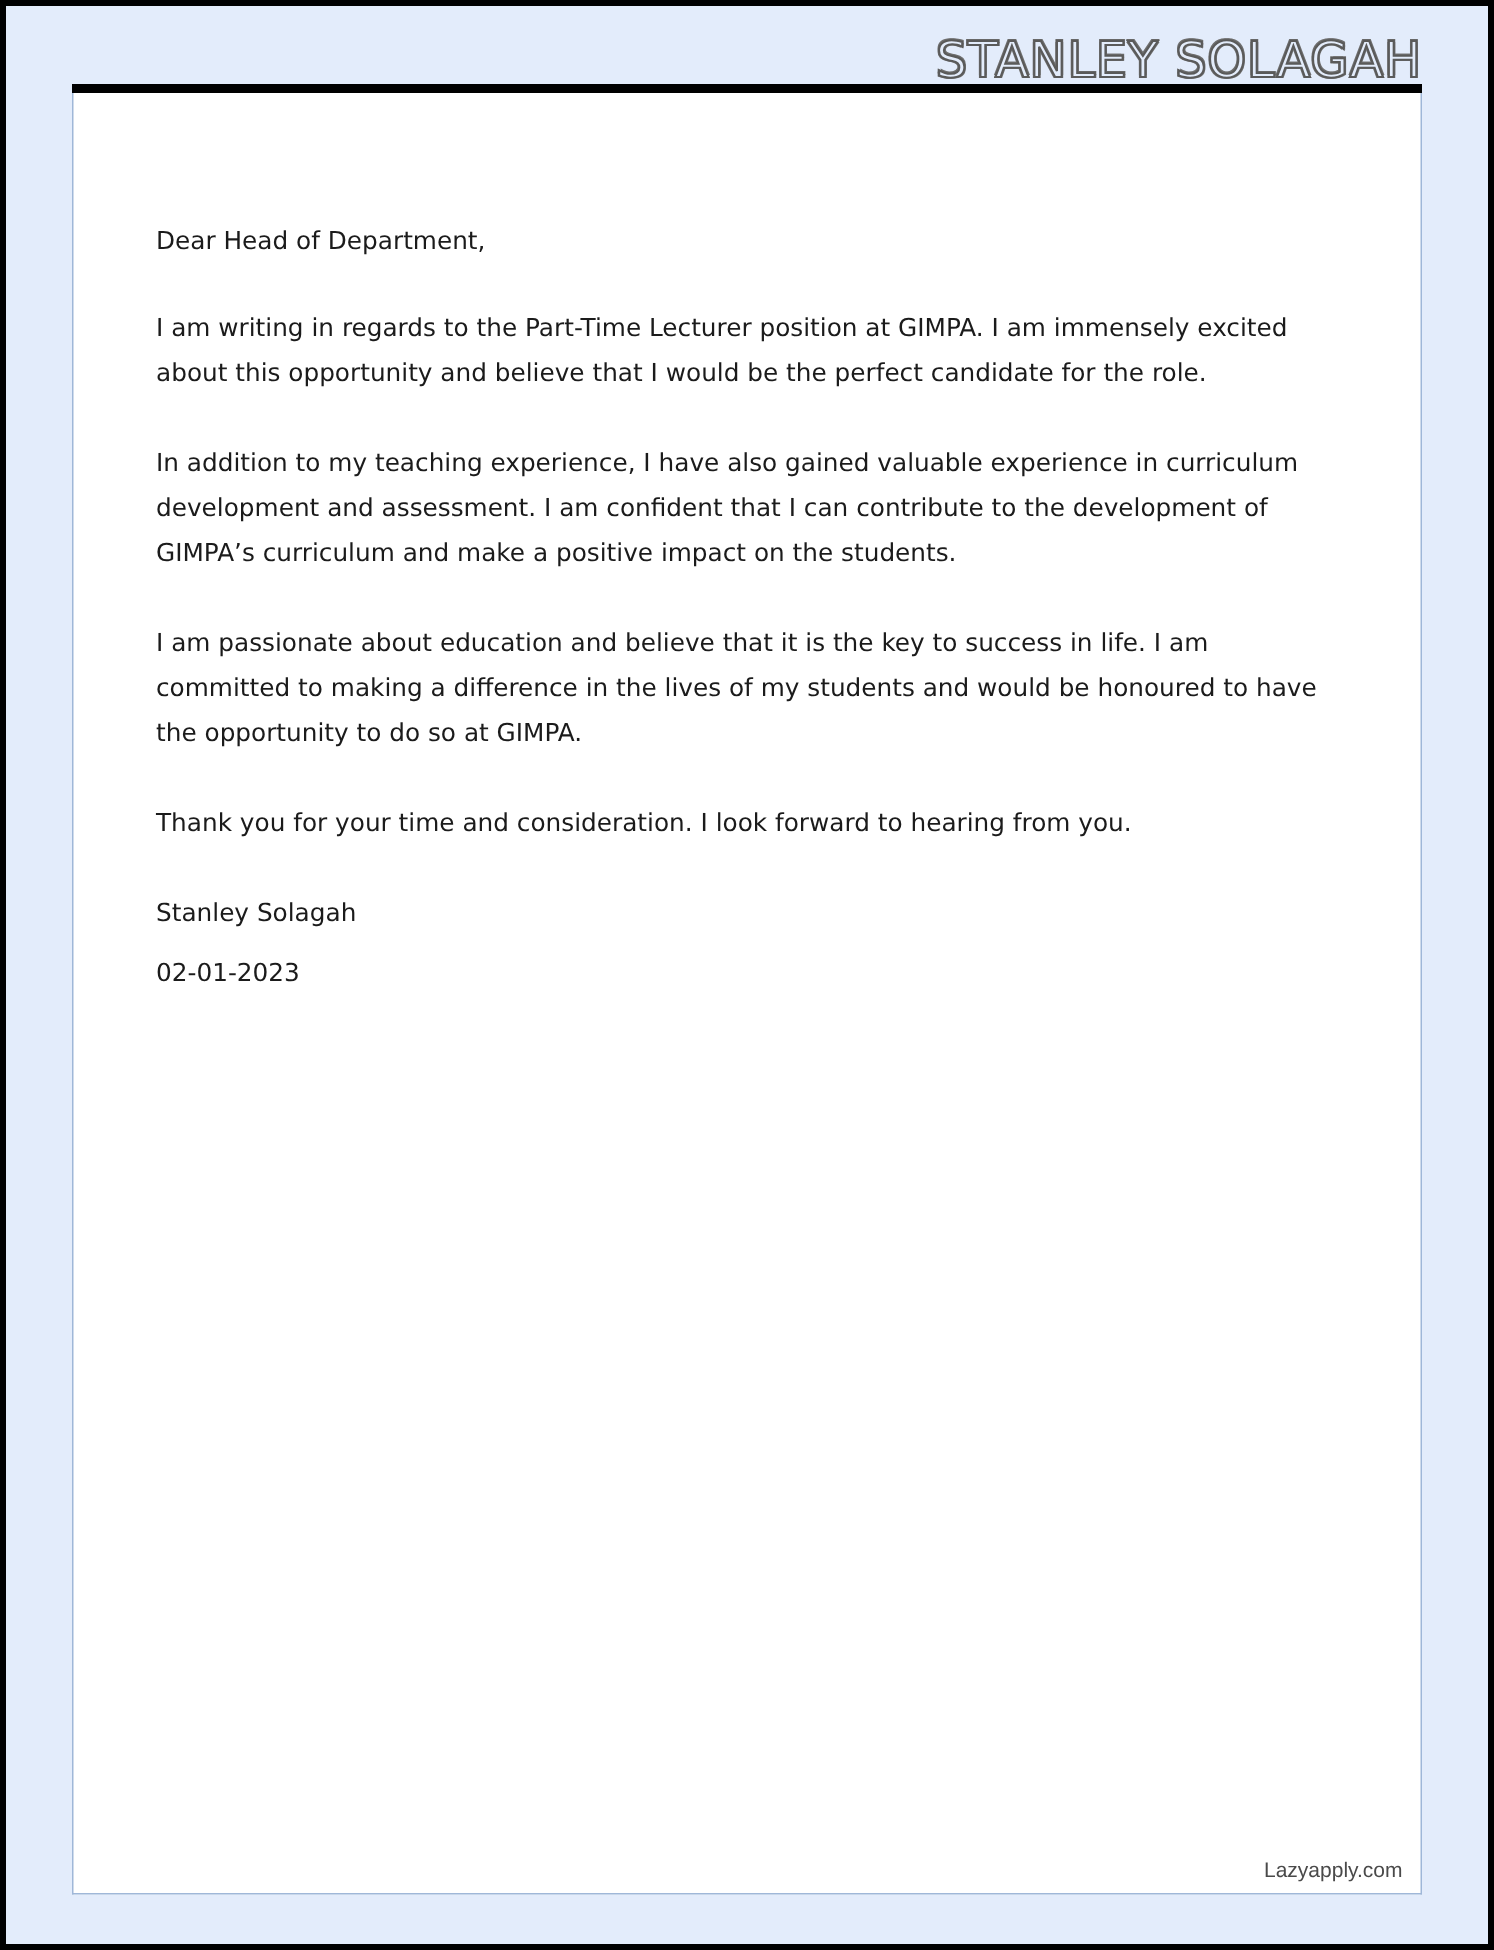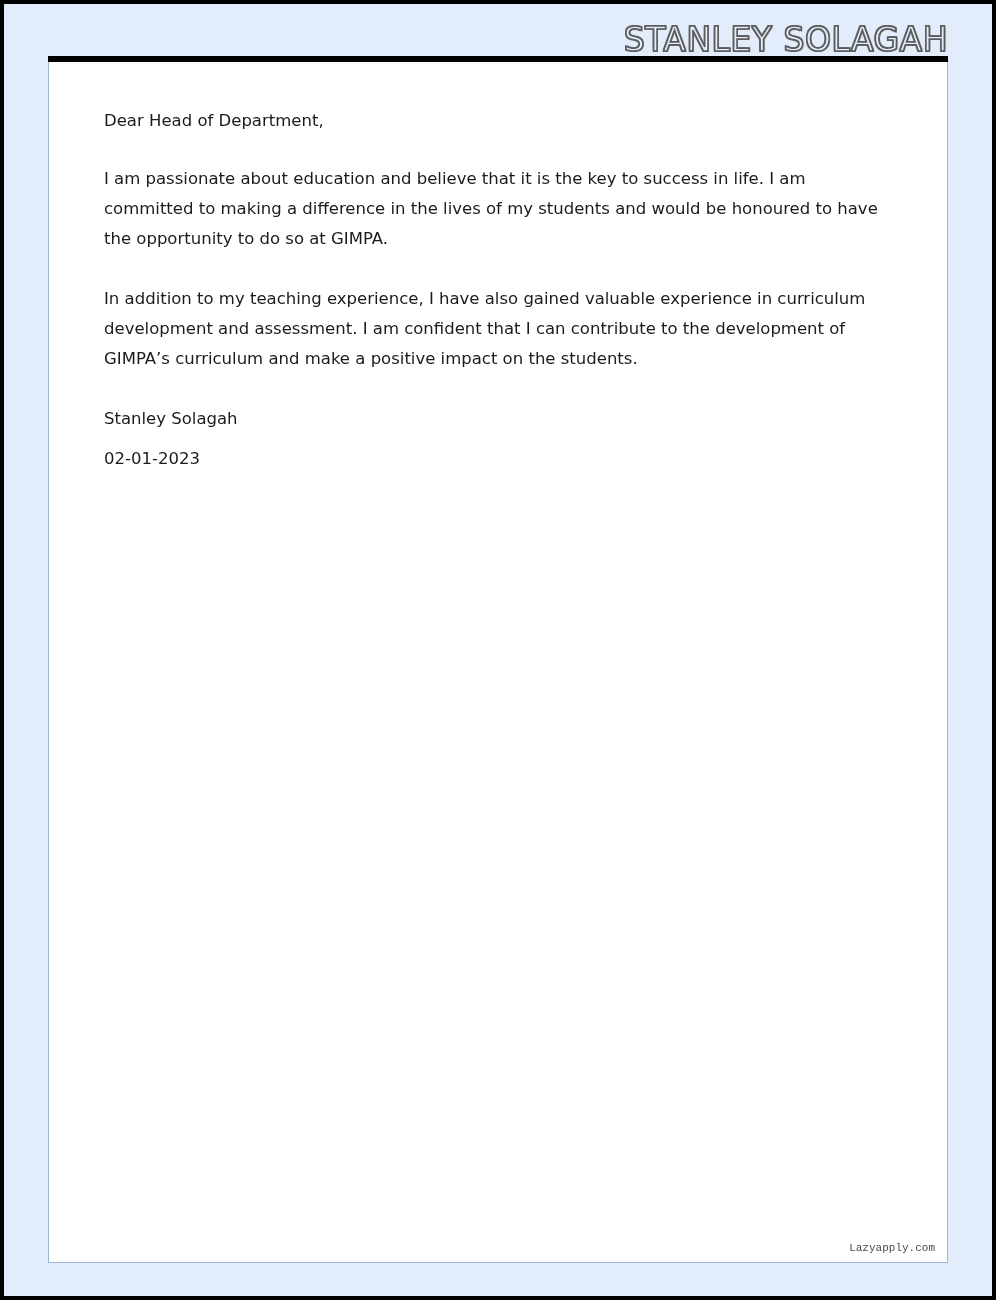--- a/index.html
+++ b/index.html
@@ -74,62 +74,65 @@
   }
   .letter p {
     margin: 0 0 30px 0;
     font-family: "DejaVu Sans", sans-serif;
     font-size: 16.5px;
     line-height: 30px;
     color: #1b1b1b;
   }
   .letter p.tight {
     margin-bottom: 28px;
+    margin-top: 40px;
   }
   .letter p.signature {
     margin-bottom: 10px;
   }
   .date {
     margin: 0;
     font-family: "DejaVu Sans", sans-serif;
     font-size: 16.5px;
     line-height: 30px;
     color: #4a90d9;
   }
   .footer {
     position: absolute;
     right: 12px;
     bottom: 8px;
-    font-family: Liberation Mono, monospace;
-    font-size: 11px;
+    font-family: Liberation Sans, sans-serif;
+    font-size: 14px;
     color: #4a4a4a;
   }
 </style>
 </head>
 <body>
 
 <div class="page">
 
   <div class="header">
     <div class="header-name">STANLEY SOLAGAH</div>
   </div>
   <div class="header-rule"></div>
 
   <div class="sheet">
 
     <div class="letter">
 
       <p class="tight">Dear Head of Department,</p>
 
+      <p>I am writing in regards to the Part-Time Lecturer position at GIMPA. I am immensely excited about this opportunity and believe that I would be the perfect candidate for the role.</p>
 
+
+      <p>In addition to my teaching experience, I have also gained valuable experience in curriculum development and assessment. I am confident that I can contribute to the development of GIMPA’s curriculum and make a positive impact on the students.</p>
 
       <p>I am passionate about education and believe that it is the key to success in life. I am committed to making a difference in the lives of my students and would be honoured to have the opportunity to do so at GIMPA.</p>
 
-      <p>In addition to my teaching experience, I have also gained valuable experience in curriculum development and assessment. I am confident that I can contribute to the development of GIMPA’s curriculum and make a positive impact on the students.</p>
-
+      <p>Thank you for your time and consideration. I look forward to hearing from you.</p>
 
 
       <p class="signature">Stanley Solagah</p>
 
       <p class="date">02-01-2023</p>
 
     </div>
 
     <div class="footer">Lazyapply.com</div>
 

